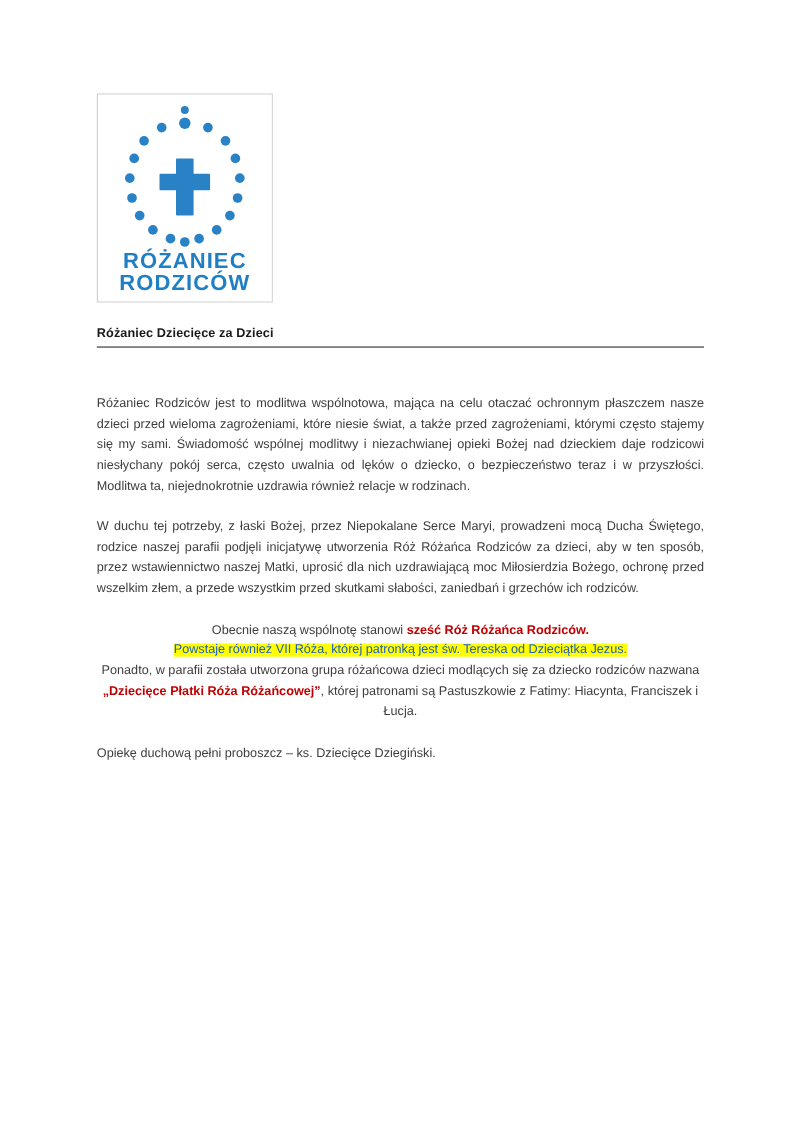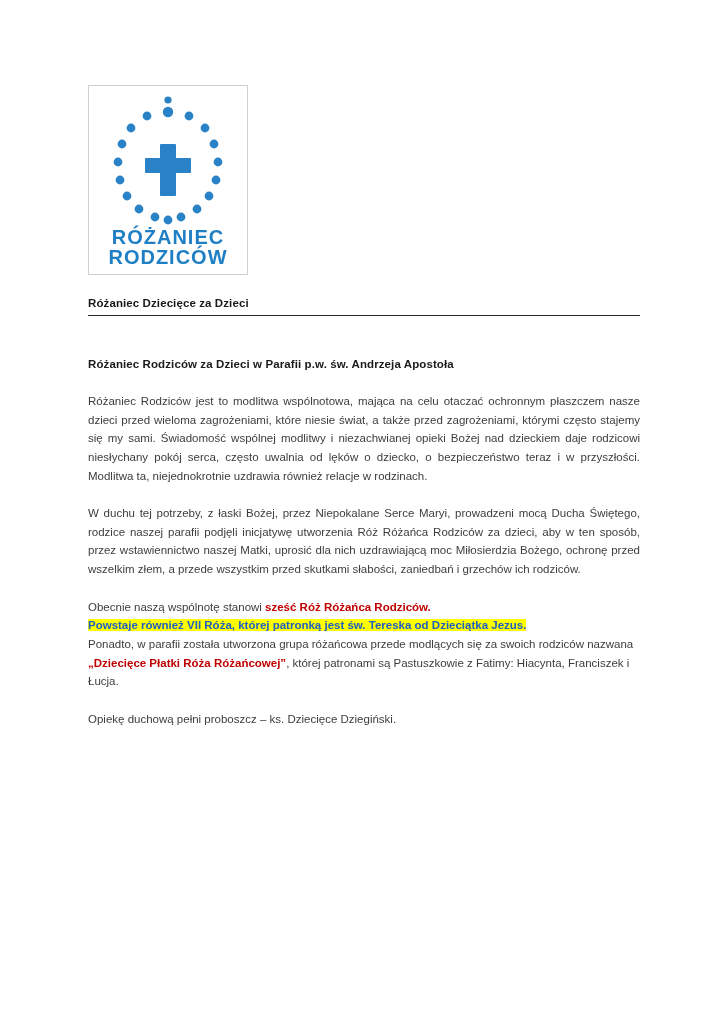--- a/index.html
+++ b/index.html
@@ -74,21 +74,20 @@
     color: #3d3d3d;
     text-align: justify;
     margin: 8px 0 19px 0;
   }
   p.body-text.last {
     margin-bottom: 0;
   }
   .highlight {
     background: #ffff00;
     color: #1f5fbf;
-    font-weight: bold;
   }
   .red-bold {
     color: #c00000;
     font-weight: bold;
   }
   .para-blue {
     color: #1f5fbf;
   }
 </style>
 </head>
@@ -132,28 +131,27 @@
         </g>
 
         <text x="79" y="158" text-anchor="middle" font-family="Liberation Sans, sans-serif" font-size="20" font-weight="bold" fill="#1f7fc4" letter-spacing="1">RÓŻANIEC</text>
         <text x="79" y="178" text-anchor="middle" font-family="Liberation Sans, sans-serif" font-size="20" font-weight="bold" fill="#1f7fc4" letter-spacing="1">RODZICÓW</text>
       </svg>
     </div>
 
     <div class="doc-title">Różaniec Dziecięce za Dzieci</div>
     <hr class="title-rule">
 
-    <div class="section-heading">Różaniec Rodziców za Dzieci w Parafii p.w. św. Andrzeja Apostoła</div>
 
     <p class="body-text">Różaniec Rodziców jest to modlitwa wspólnotowa, mająca na celu otaczać ochronnym płaszczem nasze dzieci przed wieloma zagrożeniami, które niesie świat, a także przed zagrożeniami, którymi często stajemy się my sami. Świadomość wspólnej modlitwy i niezachwianej opieki Bożej nad dzieckiem daje rodzicowi niesłychany pokój serca, często uwalnia od lęków o dziecko, o bezpieczeństwo teraz i w przyszłości. Modlitwa ta, niejednokrotnie uzdrawia również relacje w rodzinach.</p>
 
     <p class="body-text">W duchu tej potrzeby, z łaski Bożej, przez Niepokalane Serce Maryi, prowadzeni mocą Ducha Świętego, rodzice naszej parafii podjęli inicjatywę utworzenia Róż Różańca Rodziców za dzieci, aby w ten sposób, przez wstawiennictwo naszej Matki, uprosić dla nich uzdrawiającą moc Miłosierdzia Bożego, ochronę przed wszelkim złem, a przede wszystkim przed skutkami słabości, zaniedbań i grzechów ich rodziców.</p>
 
-    <p class="body-text para-blue" style="text-align:left;">
+    <p class="body-text para-blue" style="text-align:center;">
       <span>Obecnie naszą wspólnotę stanowi </span><span class="red-bold">sześć Róż Różańca Rodziców.</span><br>
       <span class="highlight">Powstaje również VII Róża, której patronką jest św. Tereska od Dzieciątka Jezus.</span><br>
-      <span>Ponadto, w parafii została utworzona grupa różańcowa przede modlących się za swoich rodziców nazwana </span><span class="red-bold">„Dziecięce Płatki Róża Różańcowej”</span><span>, której patronami są Pastuszkowie z Fatimy: Hiacynta, Franciszek i Łucja.</span>
+      <span>Ponadto, w parafii została utworzona grupa różańcowa dzieci modlących się za dziecko rodziców nazwana </span><span class="red-bold">„Dziecięce Płatki Róża Różańcowej”</span><span>, której patronami są Pastuszkowie z Fatimy: Hiacynta, Franciszek i Łucja.</span>
     </p>
 
     <p class="body-text last">Opiekę duchową pełni proboszcz – ks. Dziecięce Dziegiński.</p>
 
   </div>
 </div>
 
 </body></html>

